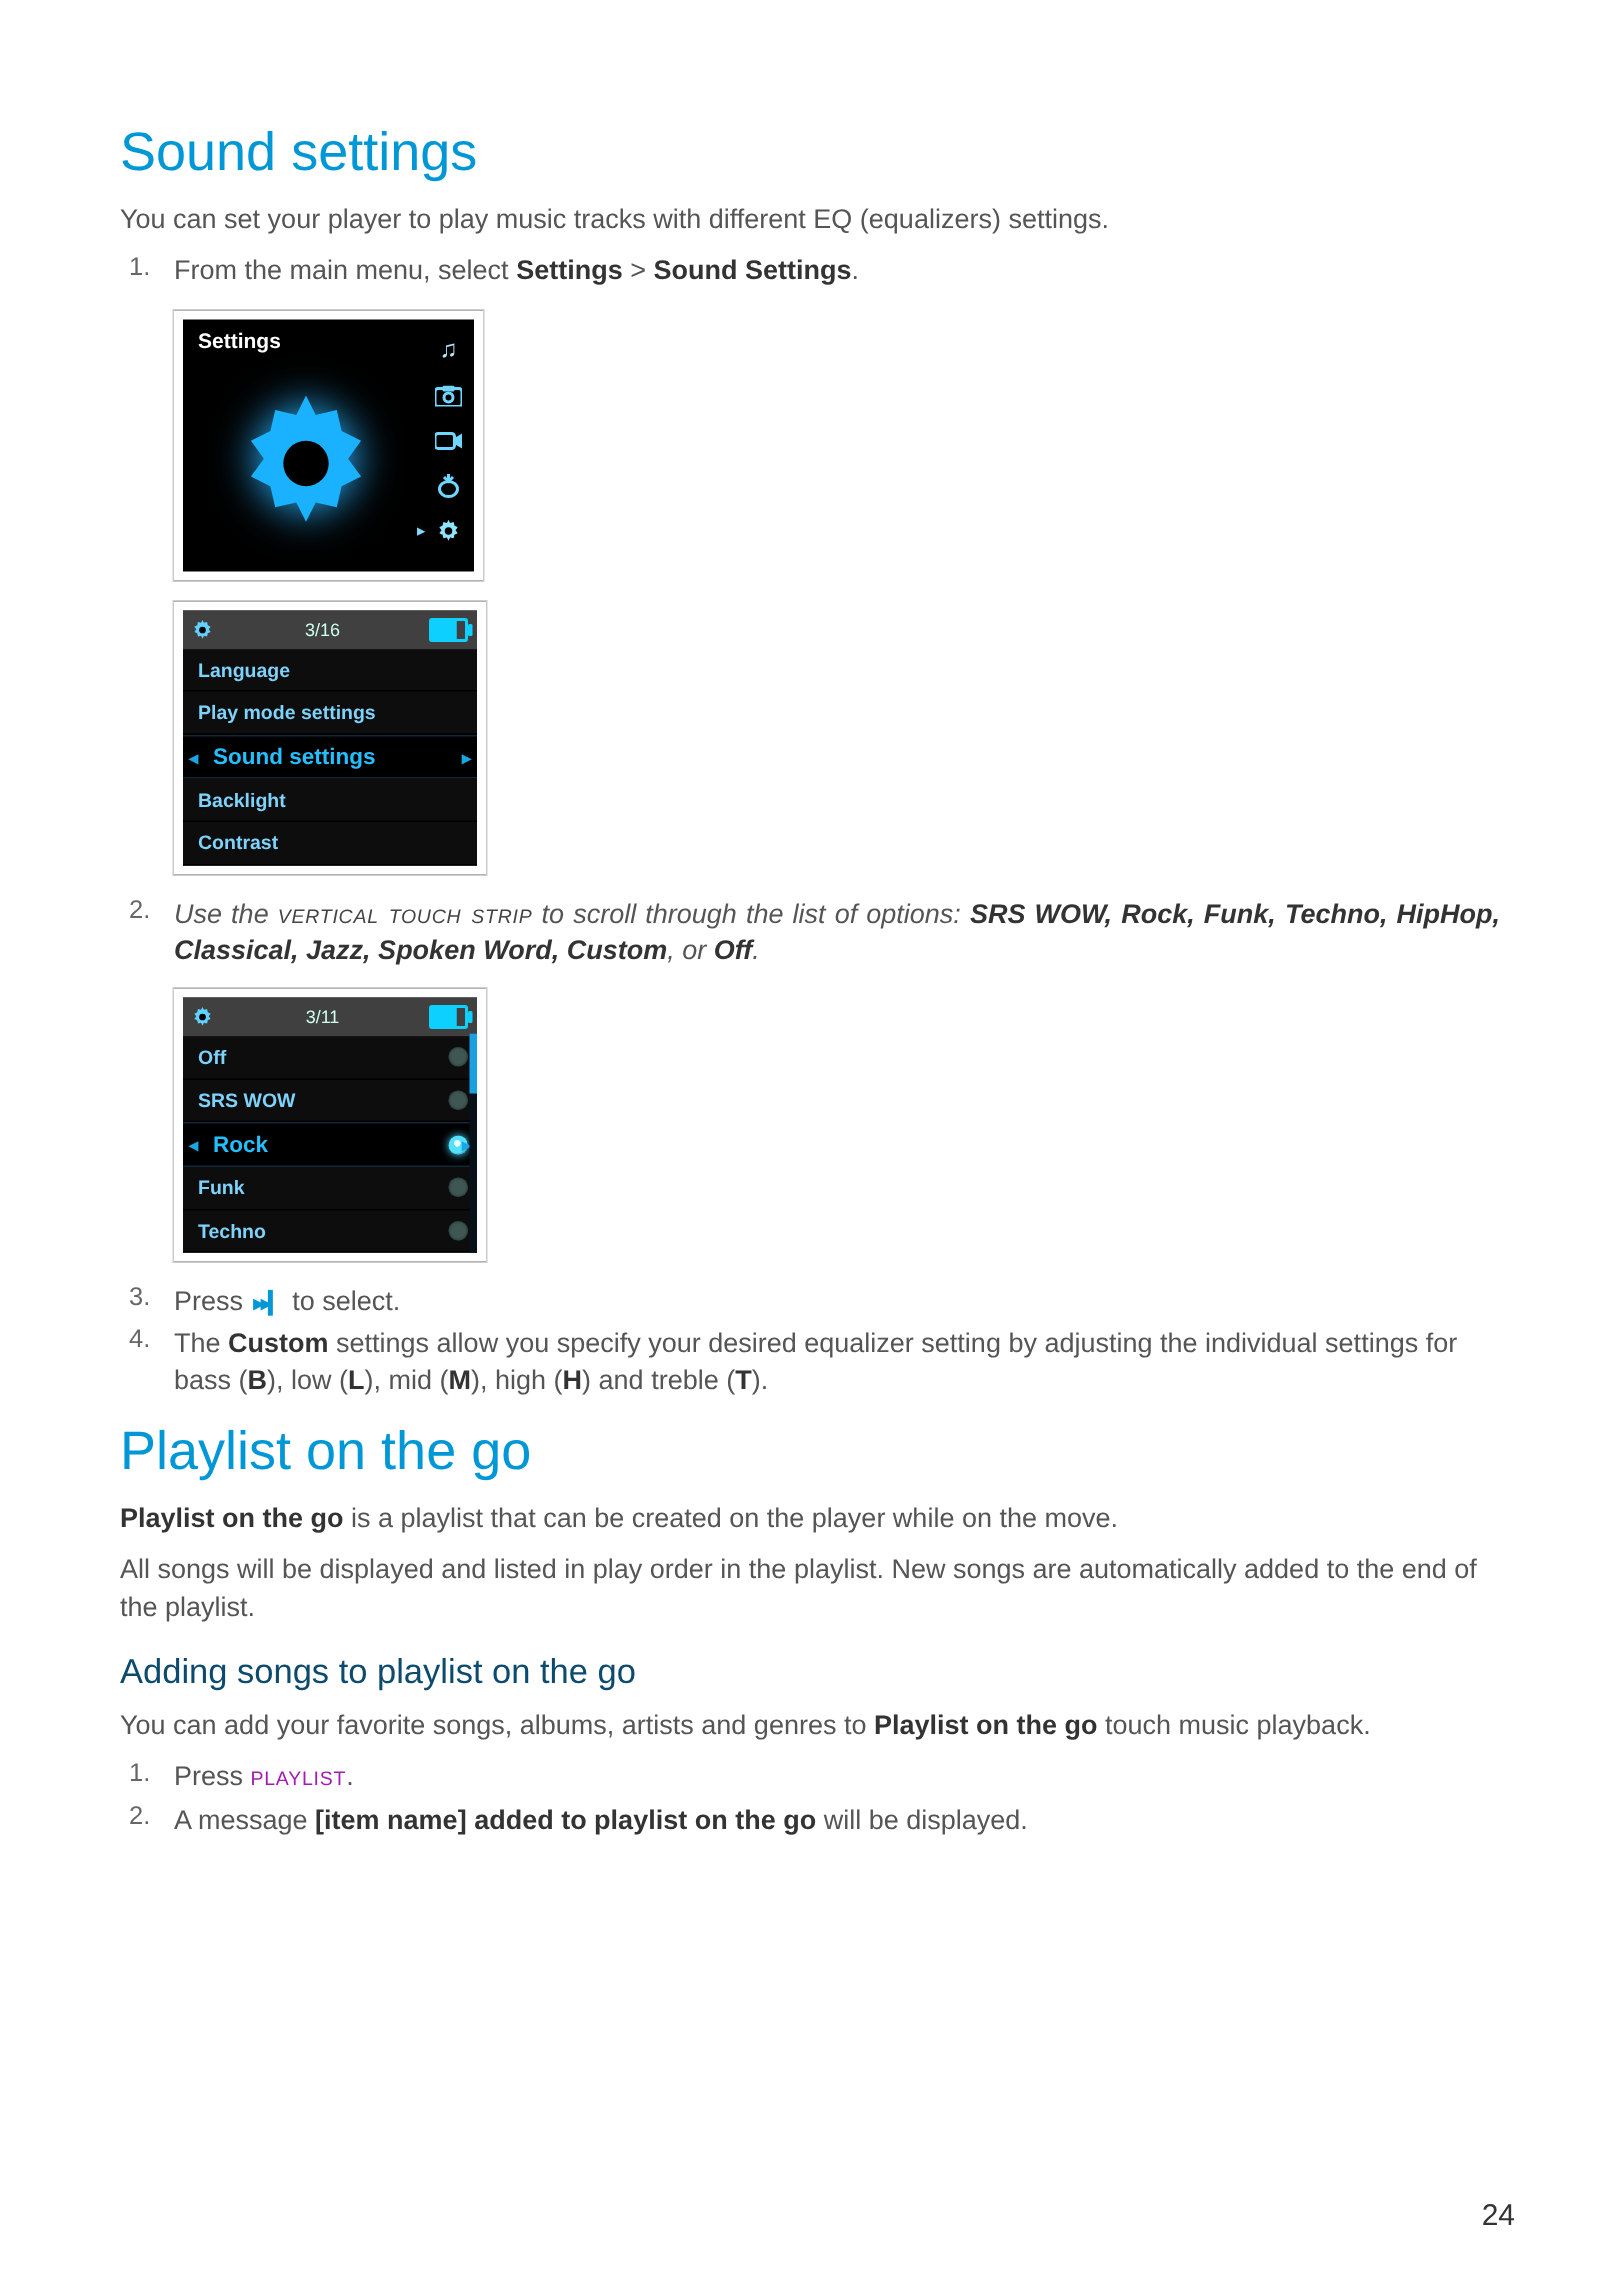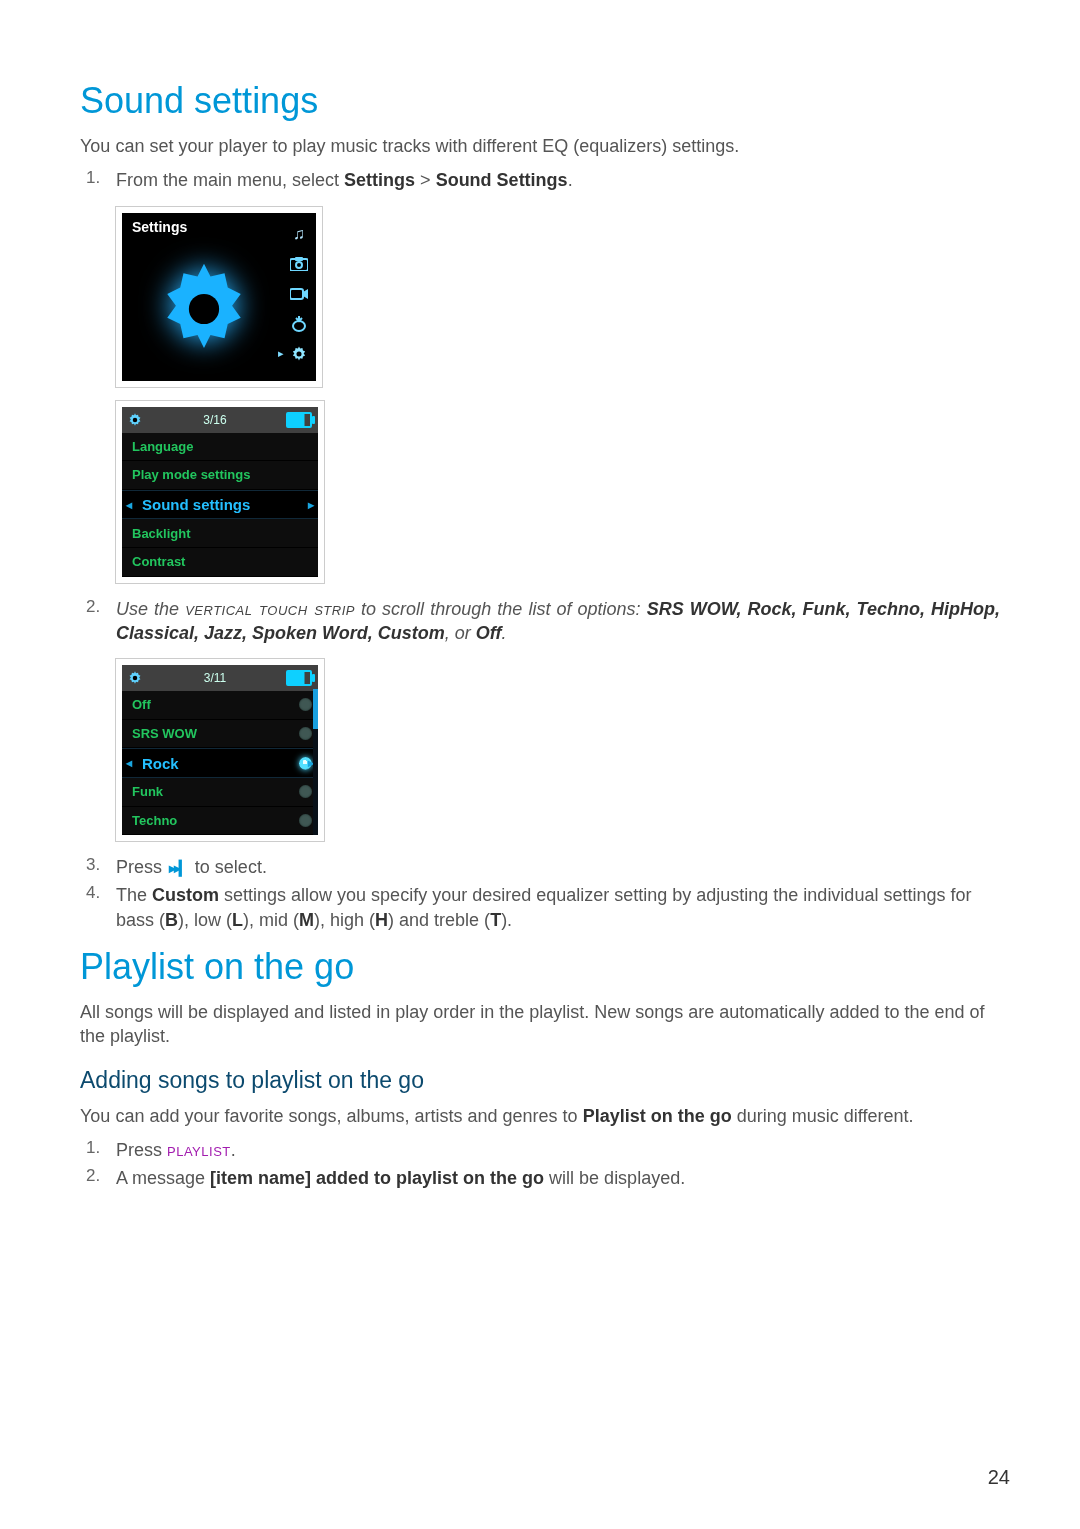--- a/index.html
+++ b/index.html
@@ -84,21 +84,21 @@
   .s-hdr .ico { width:18px; height:18px; color:#5fd2ff; display:flex; align-items:center; justify-content:center;}
   .s-hdr .cnt { font-size:12px; color:#cfe; }
   .battery {
     width:22px; height:12px; border:2px solid #0ed0ff; border-radius:2px; position:relative;
     background: linear-gradient(#0ed0ff,#0ed0ff) left/75% 100% no-repeat;
   }
   .battery::after{content:"";position:absolute;right:-5px;top:2px;width:3px;height:8px;background:#0ed0ff;border-radius:1px;}
   .s-list { flex:1; display:flex; flex-direction:column; }
   .s-row {
     flex:1; display:flex; align-items:center; padding:0 10px;
-    font-size:13px; font-weight:700; color:#22c55e; border-bottom:1px solid #000;
+    font-size:13px; font-weight:700; color:#7dd3fc; border-bottom:1px solid #000;
     background:#0d0d0d; position:relative;
   }
   .s-row.selected {
     background:#000; color:#24bfff; font-size:15px;
     border-top:1px solid #102838; border-bottom:1px solid #102838;
   }
   .s-row.selected::before{content:"◂";color:#1aa6e0;position:absolute;left:4px;font-size:12px;}
   .s-row.selected::after {content:"▸";color:#1aa6e0;position:absolute;right:4px;font-size:12px;}
   .s-row.selected .lbl{margin-left:10px;}
 
@@ -273,26 +273,29 @@
     <div class="num-row">
       <div class="n">4.</div>
       <div class="t">
         <span>The </span><span class="b">Custom</span><span> settings allow you specify your desired equalizer setting by adjusting the individual settings for bass (</span><span class="b">B</span><span>), low (</span><span class="b">L</span><span>), mid (</span><span class="b">M</span><span>), high (</span><span class="b">H</span><span>) and treble (</span><span class="b">T</span><span>).</span>
       </div>
     </div>
   </div>
 
   <h1 class="section">Playlist on the go</h1>
 
+  <p class="body">
+    <span class="b">Playlist on the go</span><span> is a playlist that can be created on the player while on the move.</span>
+  </p>
   <p class="body">All songs will be displayed and listed in play order in the playlist. New songs are automatically added to the end of the playlist.</p>
 
   <h2 class="subsection">Adding songs to playlist on the go</h2>
 
   <p class="body">
-    <span>You can add your favorite songs, albums, artists and genres to </span><span class="b">Playlist on the go</span><span> during music different.</span>
+    <span>You can add your favorite songs, albums, artists and genres to </span><span class="b">Playlist on the go</span><span> touch music playback.</span>
   </p>
 
   <div class="num-list">
     <div class="num-row">
       <div class="n">1.</div>
       <div class="t">
         <span>Press </span><span class="sc" style="color:#a21caf">playlist</span><span>.</span>
       </div>
     </div>
     <div class="num-row">

